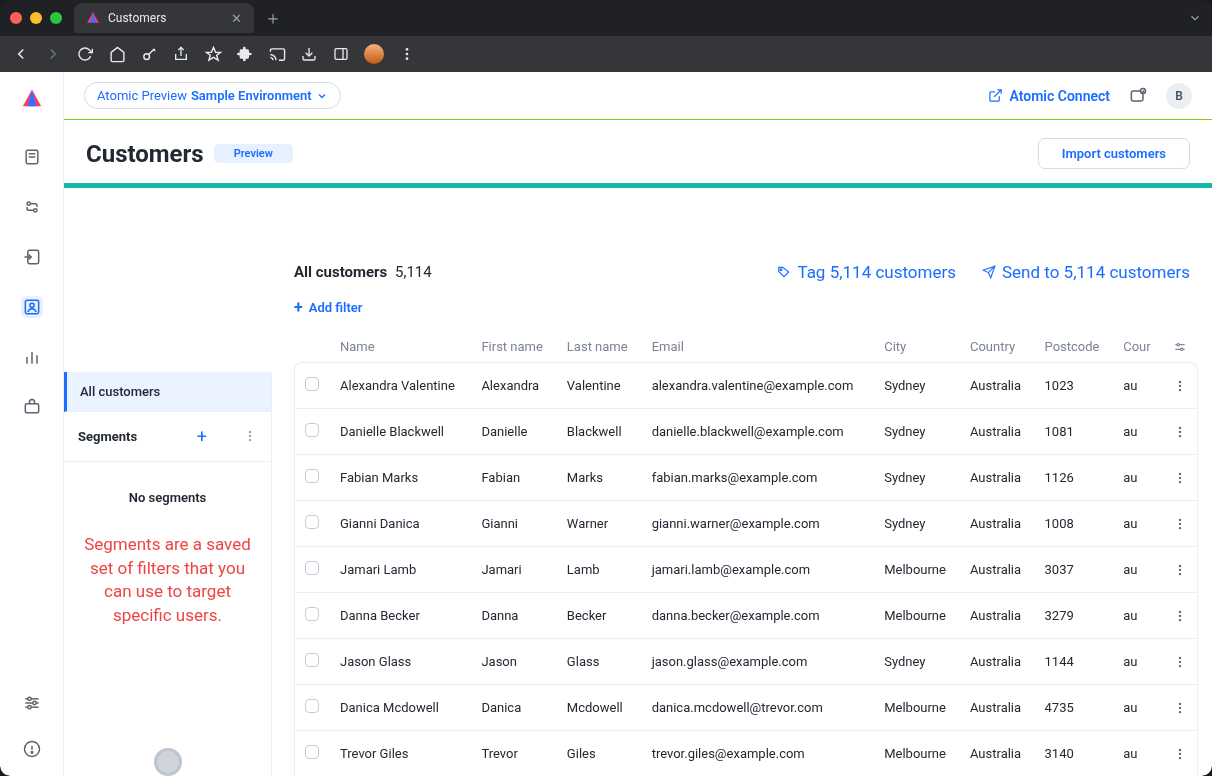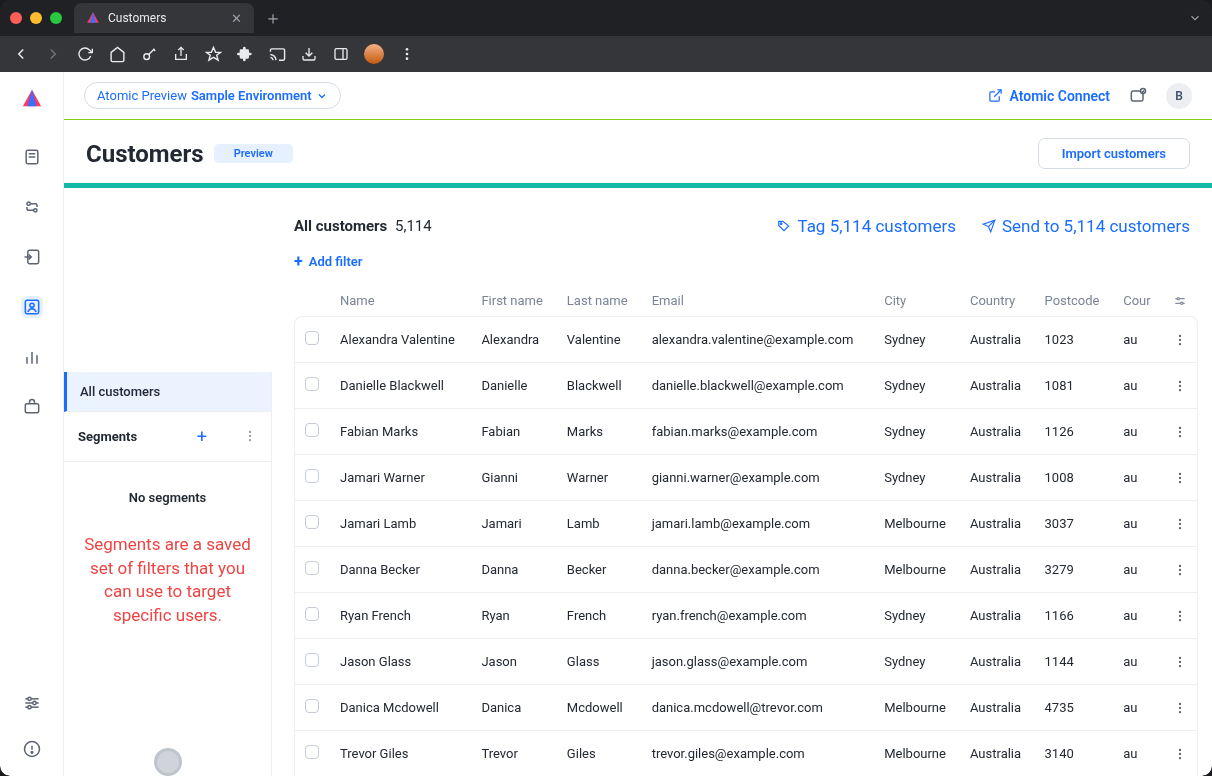--- a/index.html
+++ b/index.html
@@ -417,21 +417,21 @@
                   <td class="row-dots">
                     <svg width="14" height="14" viewBox="0 0 24 24" fill="#5c6470">
                       <circle cx="12" cy="5" r="2"></circle>
                       <circle cx="12" cy="12" r="2"></circle>
                       <circle cx="12" cy="19" r="2"></circle>
                     </svg>
                   </td>
                 </tr>
                 <tr>
                   <td><span class="cbx"></span></td>
-                  <td>Jamari Warner</td>
+                  <td>Gianni Danica</td>
                   <td>Gianni</td>
                   <td>Warner</td>
                   <td>gianni.warner@example.com</td>
                   <td>Sydney</td>
                   <td>Australia</td>
                   <td>1008</td>
                   <td>au</td>
                   <td class="row-dots">
                     <svg width="14" height="14" viewBox="0 0 24 24" fill="#5c6470">
                       <circle cx="12" cy="5" r="2"></circle>
@@ -471,38 +471,20 @@
                   <td class="row-dots">
                     <svg width="14" height="14" viewBox="0 0 24 24" fill="#5c6470">
                       <circle cx="12" cy="5" r="2"></circle>
                       <circle cx="12" cy="12" r="2"></circle>
                       <circle cx="12" cy="19" r="2"></circle>
                     </svg>
                   </td>
                 </tr>
                 <tr>
                   <td><span class="cbx"></span></td>
-                  <td>Ryan French</td>
-                  <td>Ryan</td>
-                  <td>French</td>
-                  <td>ryan.french@example.com</td>
-                  <td>Sydney</td>
-                  <td>Australia</td>
-                  <td>1166</td>
-                  <td>au</td>
-                  <td class="row-dots">
-                    <svg width="14" height="14" viewBox="0 0 24 24" fill="#5c6470">
-                      <circle cx="12" cy="5" r="2"></circle>
-                      <circle cx="12" cy="12" r="2"></circle>
-                      <circle cx="12" cy="19" r="2"></circle>
-                    </svg>
-                  </td>
-                </tr>
-                <tr>
-                  <td><span class="cbx"></span></td>
                   <td>Jason Glass</td>
                   <td>Jason</td>
                   <td>Glass</td>
                   <td>jason.glass@example.com</td>
                   <td>Sydney</td>
                   <td>Australia</td>
                   <td>1144</td>
                   <td>au</td>
                   <td class="row-dots">
                     <svg width="14" height="14" viewBox="0 0 24 24" fill="#5c6470">

